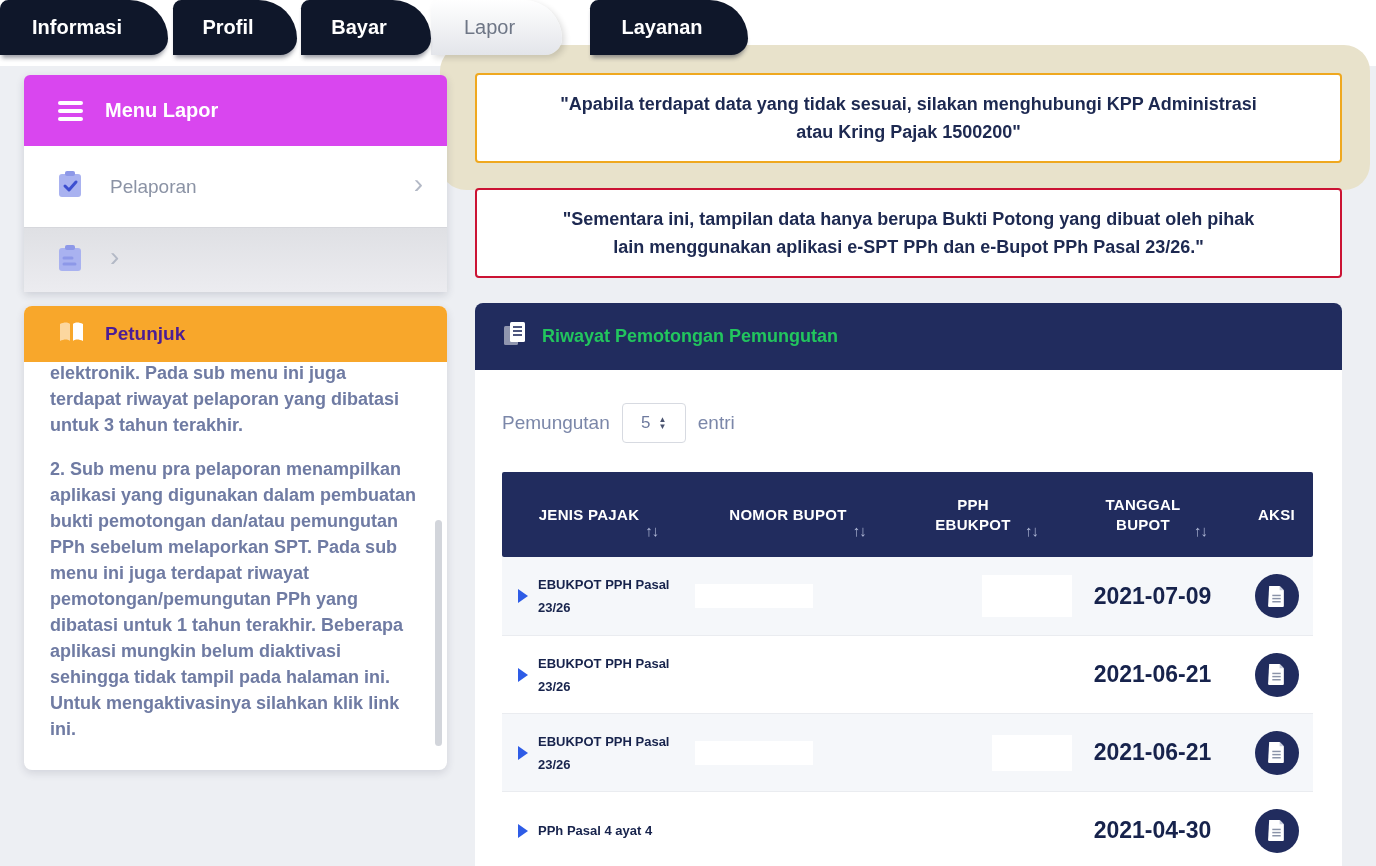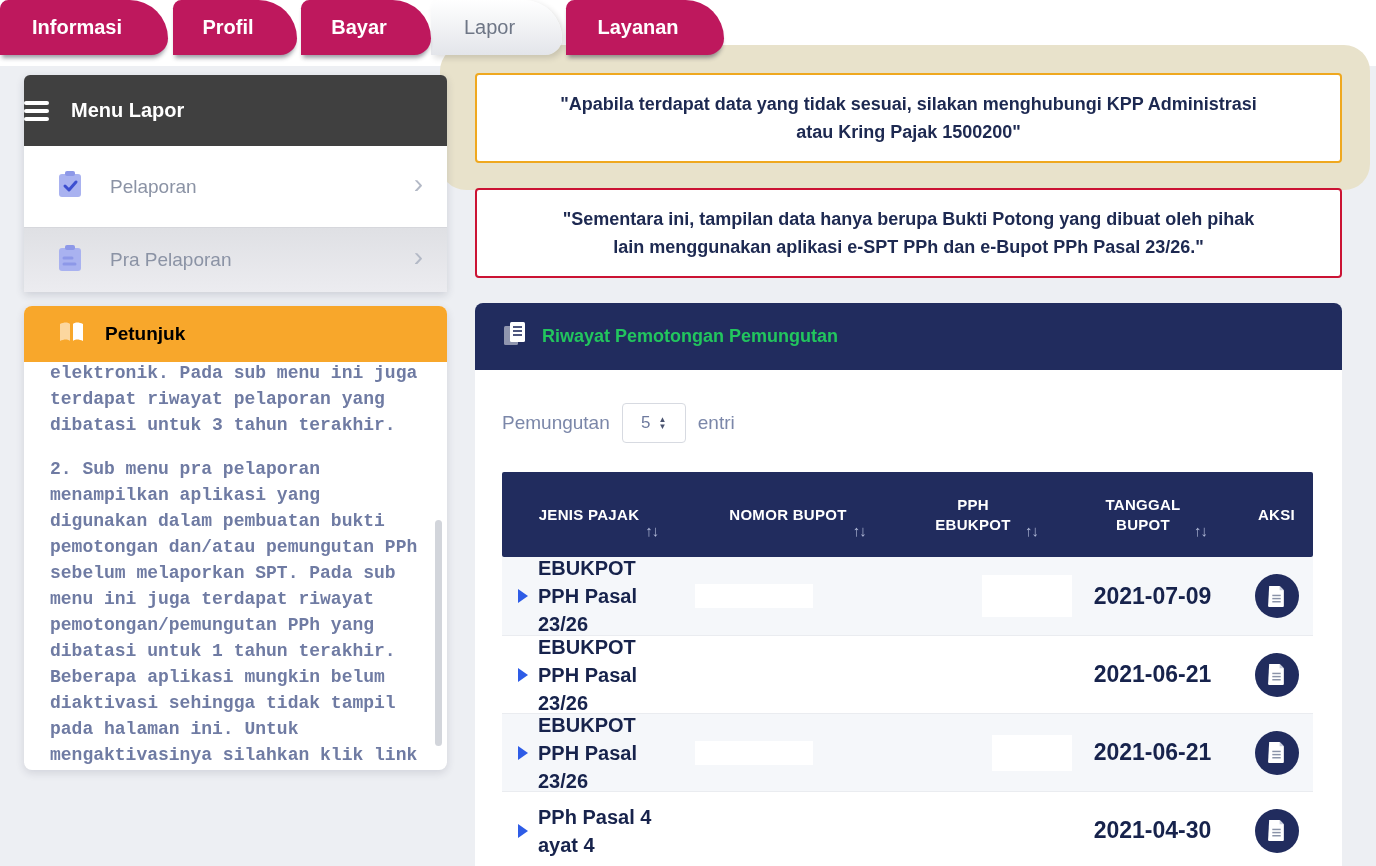--- a/index.html
+++ b/index.html
@@ -3,56 +3,56 @@
 <meta charset="utf-8">
 <style>
   * { margin:0; padding:0; box-sizing:border-box; }
   html,body { width:1376px; height:866px; }
   body { font-family:"Liberation Sans", sans-serif; background:#fff; }
   .screen { position:relative; width:1376px; height:866px; overflow:hidden; background:#fff; }
   .content-bg { position:absolute; left:0; top:66px; width:1376px; height:800px; background:#edeff3; z-index:0; }
 
   
   .tab { position:absolute; top:0; height:55px; z-index:5; display:flex; align-items:center; justify-content:center;
-         font-size:20px; font-weight:bold; color:#fff; background:#be185d;
+         font-size:20px; font-weight:bold; color:#fff; background:#0f172a;
          border-radius:10px 46px 20px 0; cursor:pointer;
          box-shadow:0 5px 4px -2px rgba(35,40,58,.45); padding-right:14px; }
   .tab.active { background:linear-gradient(180deg,#ffffff 0%,#e3e5ea 100%); color:#6e7686; font-weight:normal;
                 box-shadow:3px 3px 6px rgba(0,0,0,.14); }
 
   
   .beige { position:absolute; left:440px; top:45px; width:930px; height:145px; background:#e8e2cb;
            border-radius:26px; z-index:2; }
   .alert { position:absolute; left:475px; width:867px; height:90px; background:#fff; border-radius:4px;
            display:flex; align-items:center; justify-content:center; text-align:center; z-index:3;
            font-size:18px; line-height:28px; font-weight:600; color:#1d2951; padding:0 80px; }
   .alert.warning { top:73px; border:2px solid #efa81f; }
   .alert.danger  { top:188px; border:2px solid #cb1334; }
 
   
   .menu-card { position:absolute; left:24px; top:75px; width:423px; z-index:3;
                box-shadow:0 3px 8px rgba(40,45,70,.16); border-radius:6px 6px 0 0; }
-  .menu-head { height:71px; background:#404040; border-radius:6px 6px 0 0; display:flex; align-items:center;
-               gap:22px;text-align:right; }
+  .menu-head { height:71px; background:#d946ef; border-radius:6px 6px 0 0; display:flex; align-items:center;
+               padding-left:34px; gap:22px;text-align:right; }
   .menu-head .title { color:#fff; font-size:20px; font-weight:bold; }
   .hamburger { display:flex; flex-direction:column; gap:4px; }
   .hamburger span { width:25px; height:4px; background:#fff; border-radius:2px; }
   .menu-item { height:81px; display:flex; align-items:center; padding:0 24px 0 34px; gap:28px;
                background:#fff; cursor:pointer; }
   .menu-item.alt { height:65px; background:linear-gradient(180deg,#dfe0e4 0%,#ececf0 100%);
                    border-top:1px solid #d6d7dc; }
   .menu-item .label { font-size:19px; color:#8b93a5; flex:1; }
   .chevron { font-size:28px; color:#b3b9c6; line-height:20px; margin-top:-6px; }
 
   .pet-card { position:absolute; left:24px; top:306px; width:423px; height:464px; background:#fff;
               border-radius:8px; overflow:hidden; z-index:3; box-shadow:0 3px 8px rgba(40,45,70,.14); }
   .pet-head { height:56px; background:#f8a72b; display:flex; align-items:center; padding-left:34px; gap:20px; }
-  .pet-head .title { color:#000000; font-size:19px; font-weight:bold; }
+  .pet-head .title { color:#4c1d95; font-size:19px; font-weight:bold; }
   .pet-body { padding:2px 26px 20px 26px; }
-  .pet-body p { font-size:18px; line-height:26px; font-weight:600; color:#6f7ba3;font-family:Liberation Mono, monospace; }
+  .pet-body p { font-size:18px; line-height:26px; font-weight:600; color:#6f7ba3; }
   .pet-body p.first { margin-top:-4px; }
   .pet-body p + p { margin-top:18px; }
   .pet-scroll { position:absolute; right:5px; top:214px; width:7px; height:226px; background:#d2d5db; border-radius:4px; }
 
   
   .panel-head { position:absolute; left:475px; top:303px; width:867px; height:67px; background:#212c5e;
                 border-radius:8px 8px 0 0; display:flex; align-items:center; padding-left:28px; gap:16px; z-index:3; }
   .panel-head .title { color:#22c55e; font-size:18px; font-weight:bold; }
   .panel-body { position:absolute; left:475px; top:370px; width:867px; height:500px; background:#fff; z-index:3; }
 
@@ -71,41 +71,41 @@
           margin-left:6px; cursor:pointer; }
   .c1{width:193px;} .c2{width:205px;} .c3{width:165px;} .c4{width:175px;} .c5{width:73px;}
 
   .row { height:78px; display:flex; align-items:center; background:#fff; }
   .row.stripe { background:#f5f7fa; }
   .row + .row { border-top:1px solid #eaecf0; }
   .cell { display:flex; align-items:center; }
   .cell.c1 { padding-left:16px; gap:10px; }
   .tri { width:0; height:0; border-left:10px solid #2e5ce6; border-top:7px solid transparent;
          border-bottom:7px solid transparent; flex:none; }
-  .jenis { font-size:20px; font-weight:bold; color:#17234c; line-height:28px; max-width:140px; }
+  .jenis { font-size:13px; font-weight:bold; color:#17234c; line-height:23px; max-width:140px; }
   .cell.c4 { justify-content:center; font-size:23px; font-weight:bold; color:#17234c; }
   .cell.c5 { justify-content:center; }
   .redact-sm { width:118px; height:24px; background:#fff; }
   .redact-lg { width:90px; height:42px; background:#fff; margin-left:auto; margin-right:-7px; }
   .act-btn { width:44px; height:44px; border-radius:50%; background:#212c5e; display:flex; align-items:center;
              justify-content:center; cursor:pointer; border:none; }
 </style>
 </head>
 <body>
 
 <div class="screen">
   <div class="content-bg"></div>
 
   <div class="beige"></div>
 
   <div class="tab" style="left:0; width:168px;">Informasi</div>
   <div class="tab" style="left:173px; width:124px;">Profil</div>
   <div class="tab active" style="left:431px; width:131px;">Lapor</div>
   <div class="tab" style="left:301px; width:130px;">Bayar</div>
-  <div class="tab" style="left:566px; width:158px;">Layanan</div>
+  <div class="tab" style="left:590px; width:158px;">Layanan</div>
 
   <div class="menu-card">
     <div class="menu-head">
       <span class="hamburger">
           <span></span>
           <span></span>
           <span></span>
         </span>
       <span class="title">Menu Lapor</span>
     </div>
@@ -124,21 +124,20 @@
       <span>
         <svg width="24" height="27" viewBox="0 0 24 27">
             <rect x="1" y="3" width="22" height="23" rx="3" fill="#a9b2f0"></rect>
             <rect x="7" y="0" width="10" height="5" rx="2" fill="#8d98e8"></rect>
             <g stroke="#8d98e8" stroke-width="3" stroke-linecap="round">
               <line x1="6" y1="13" x2="14" y2="13"></line>
               <line x1="6" y1="19" x2="17" y2="19"></line>
             </g>
           </svg>
       </span>
-      <span class="label">Pra Pelaporan</span>
       <span class="chevron">›</span>
     </div>
   </div>
 
   <div class="pet-card">
     <div class="pet-head">
       <span>
         <svg width="27" height="23" viewBox="0 0 27 23">
             <path d="M2 3 C6 1,10 1,12 3 L12 20 C10 18,6 18,2 20 Z" fill="rgba(255,255,255,.55)"></path>
             <path d="M25 3 C21 1,17 1,15 3 L15 20 C17 18,21 18,25 20 Z" fill="#ffffff"></path>

